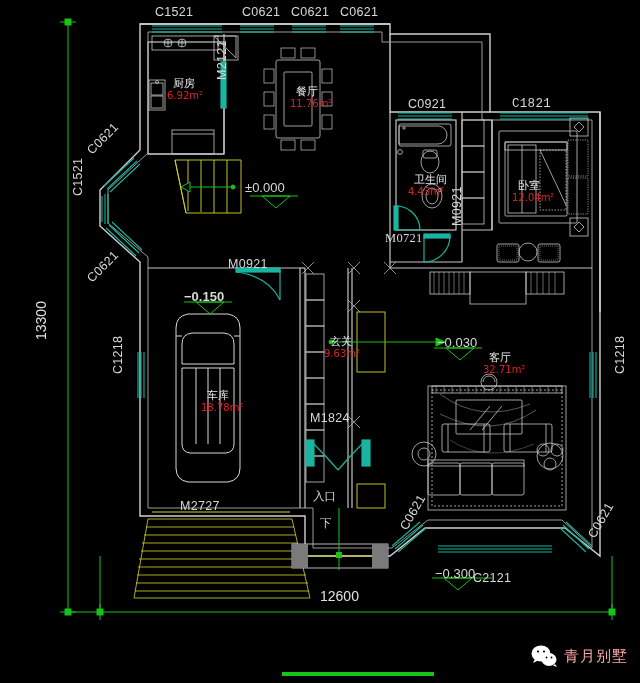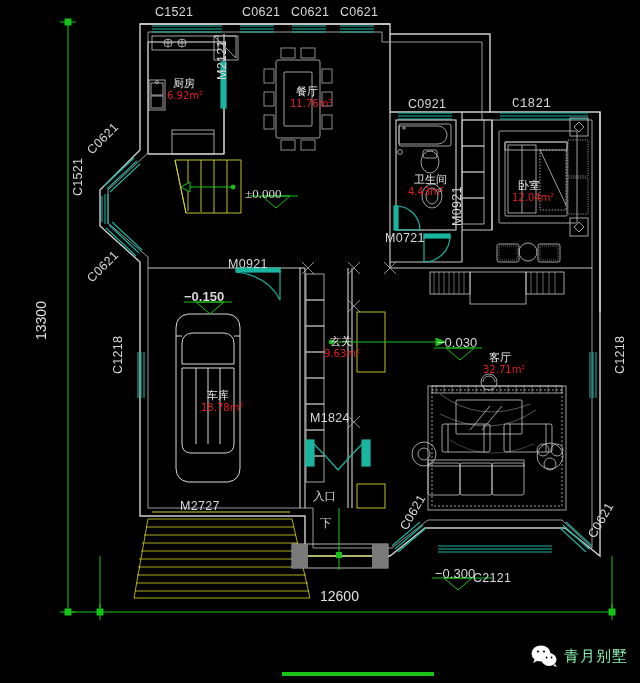--- a/index.html
+++ b/index.html
@@ -11,21 +11,21 @@
   .wlbl{color:#d8d8d8;font-size:12.5px;letter-spacing:.3px;}
   .rm-name{color:#e8e8e8;font-size:11px;font-family:"DejaVu Sans",sans-serif;}
   .rm-area{color:#e02020;font-size:10px;font-family:"DejaVu Sans",sans-serif;}
   .elev{color:#d8d8d8;font-size:13px;}
   .dimtxt{color:#e0e0e0;font-size:14px;}
   .cn{color:#dcdcdc;font-size:11.5px;font-family:"DejaVu Sans",sans-serif;}
   #title{position:absolute;left:282px;top:637px;color:#fff;font-size:27px;
          font-weight:bold;letter-spacing:4px;font-family:"DejaVu Sans",sans-serif;}
   #title-rule{position:absolute;left:282px;top:672px;width:152px;height:4px;background:#19c219;}
   #wm{position:absolute;right:12px;top:645px;display:flex;align-items:center;gap:7px;}
-  #wm .wtxt{color:#86efac;font-size:15px;font-family:"DejaVu Sans",sans-serif;letter-spacing:1px;}
+  #wm .wtxt{color:#fca5a5;font-size:15px;font-family:"DejaVu Sans",sans-serif;letter-spacing:1px;}
 </style>
 </head>
 <body>
 
 <div id="stage">
 
   <svg id="plan" viewBox="0 0 640 683">
     <defs>
       <g id="chair">
         <rect x="-7" y="-5" width="14" height="10" fill="none" stroke="#c8c8c8" stroke-width=".7"></rect>
@@ -436,42 +436,42 @@
       <div class="lbl rm-name" style="left: 414px; top: 174px;">卫生间</div>
       <div class="lbl rm-area" style="left: 408px; top: 187px; text-align: center;">4.43m²</div>
       <div class="lbl rm-name" style="left: 518px; top: 180px;">卧室</div>
       <div class="lbl rm-area" style="left: 512px; top: 193px;">12.04m²</div>
       <div class="lbl rm-name" style="left: 207px; top: 390px;">车库</div>
       <div class="lbl rm-area" style="left: 201px; top: 403px;">18.78m²</div>
       <div class="lbl rm-name" style="left: 330px; top: 336px;">玄关</div>
       <div class="lbl rm-area" style="left: 324px; top: 349px;">9.63m²</div>
       <div class="lbl rm-name" style="left: 489px; top: 352px;">客厅</div>
       <div class="lbl rm-area" style="left: 483px; top: 365px;">32.71m²</div>
-      <div class="lbl elev" style="left: 245px; top: 187px; font-family: Liberation Serif, serif;">±0.000</div>
+      <div class="lbl elev" style="left: 245px; top: 181px;">±0.000</div>
       <div class="lbl elev" style="left: 184px; top: 290px; font-weight: bold;">−0.150</div>
       <div class="lbl elev" style="left: 437px; top: 336px;">−0.030</div>
       <div class="lbl elev" style="left: 435px; top: 567px;">−0.300</div>
       <div class="lbl cn" style="left: 313px; top: 491px;">入口</div>
       <div class="lbl cn" style="left: 320px; top: 518px;">下</div>
       <div class="lbl wlbl" style="left: 155px; top: 6px;">C1521</div>
       <div class="lbl wlbl" style="left: 242px; top: 6px;">C0621</div>
       <div class="lbl wlbl" style="left: 291px; top: 6px;">C0621</div>
       <div class="lbl wlbl" style="left: 340px; top: 6px;">C0621</div>
       <div class="lbl wlbl" style="left: 408px; top: 98px;">C0921</div>
       <div class="lbl wlbl" style="left: 512px; top: 98px; font-family: Liberation Mono, monospace;">C1821</div>
       <div class="lbl wlbl" style="left: 85px; top: 148px; transform: rotate(-45deg); transform-origin: 0px 0px;">C0621</div>
       <div class="lbl wlbl" style="left: 72px; top: 196px; transform: rotate(-90deg); transform-origin: 0px 0px;">C1521</div>
       <div class="lbl wlbl" style="left: 85px; top: 276px; transform: rotate(-45deg); transform-origin: 0px 0px;">C0621</div>
       <div class="lbl wlbl" style="left: 112px; top: 374px; transform: rotate(-90deg); transform-origin: 0px 0px;">C1218</div>
       <div class="lbl wlbl" style="left: 614px; top: 374px; transform: rotate(-90deg); transform-origin: 0px 0px;">C1218</div>
       <div class="lbl wlbl" style="left: 398px; top: 526px; transform: rotate(-60deg); transform-origin: 0px 0px;">C0621</div>
       <div class="lbl wlbl" style="left: 473px; top: 572px; text-align: center;">C2121</div>
       <div class="lbl wlbl" style="left: 586px; top: 534px; transform: rotate(-60deg); transform-origin: 0px 0px;">C0621</div>
       <div class="lbl wlbl" style="left: 216px; top: 80px; transform: rotate(-90deg); transform-origin: 0px 0px;">M2121</div>
-      <div class="lbl wlbl" style="left: 385px; top: 232px;">M0721</div>
+      <div class="lbl wlbl" style="left: 385px; top: 232px; font-family: Liberation Serif, serif;">M0721</div>
       <div class="lbl wlbl" style="left: 451px; top: 226px; transform: rotate(-90deg); transform-origin: 0px 0px;">M0921</div>
       <div class="lbl wlbl" style="left: 228px; top: 258px;">M0921</div>
       <div class="lbl wlbl" style="left: 310px; top: 412px;">M1824</div>
       <div class="lbl wlbl" style="left: 180px; top: 500px;">M2727</div>
       <div class="lbl dimtxt" style="left: 320px; top: 589px;">12600</div>
       <div class="lbl dimtxt" style="left: 34px; top: 340px; transform: rotate(-90deg); transform-origin: 0px 0px;">13300</div>
     </div>
 
   <div id="title-rule"></div>
 

